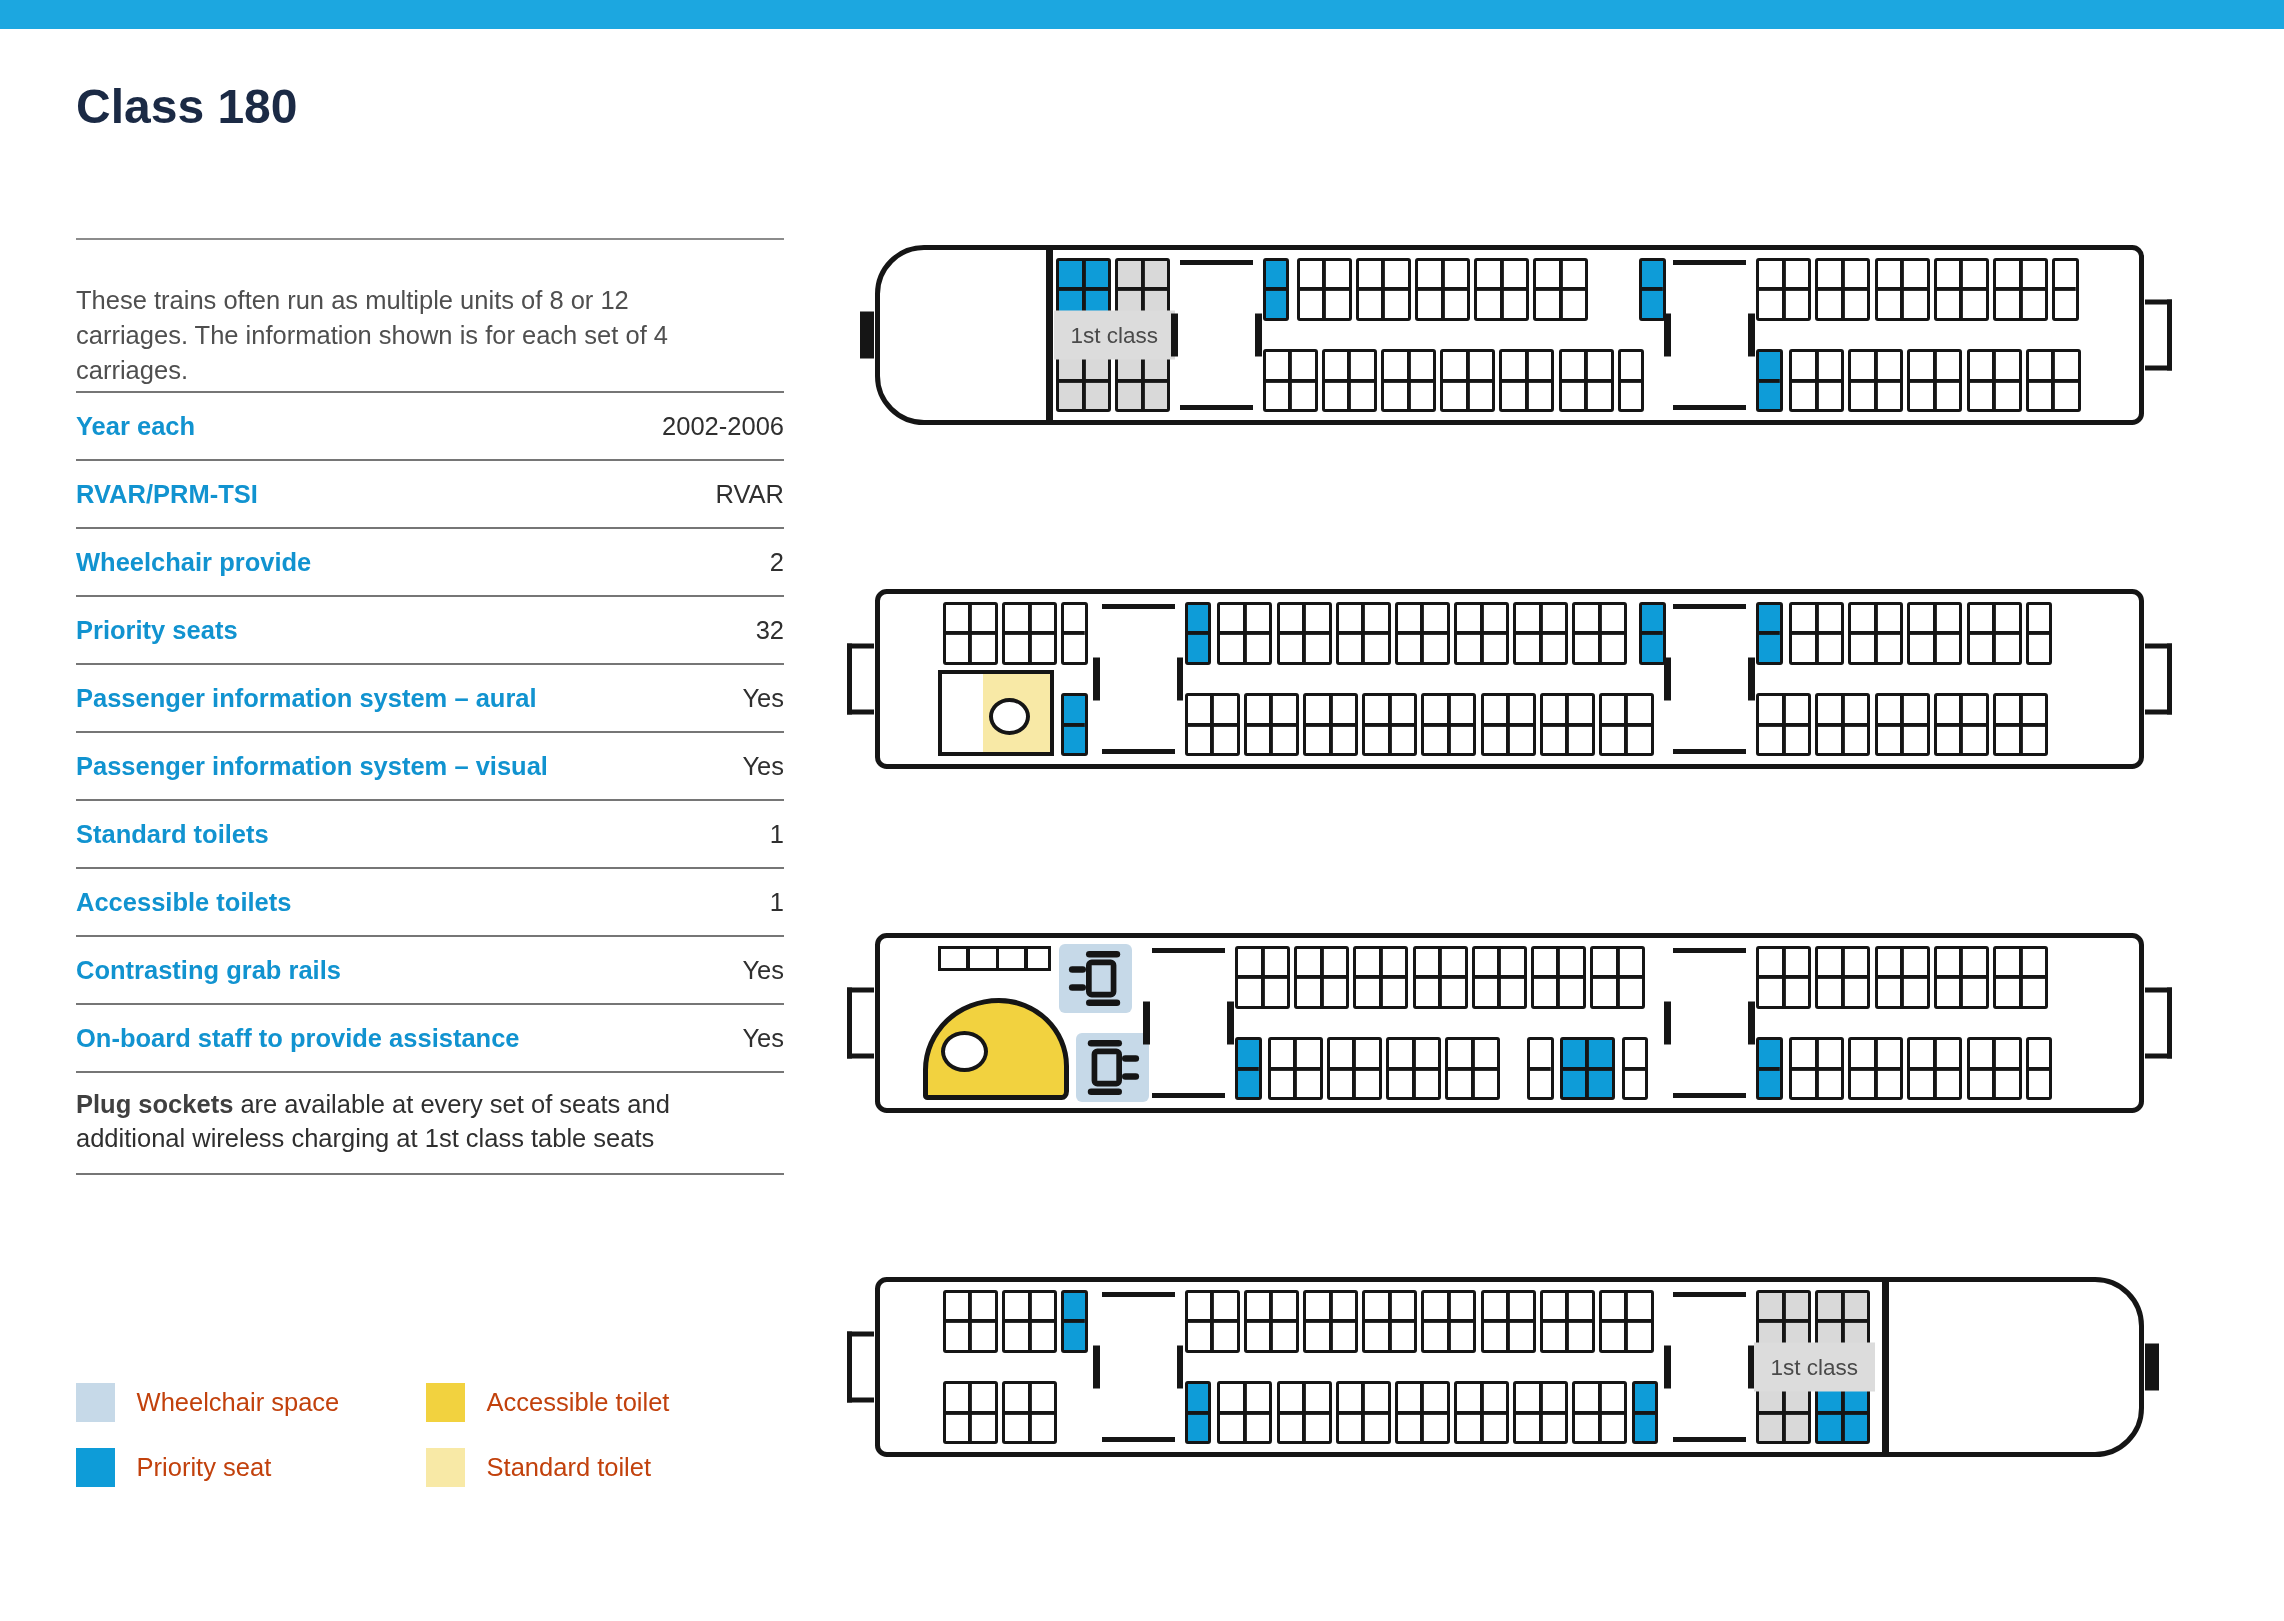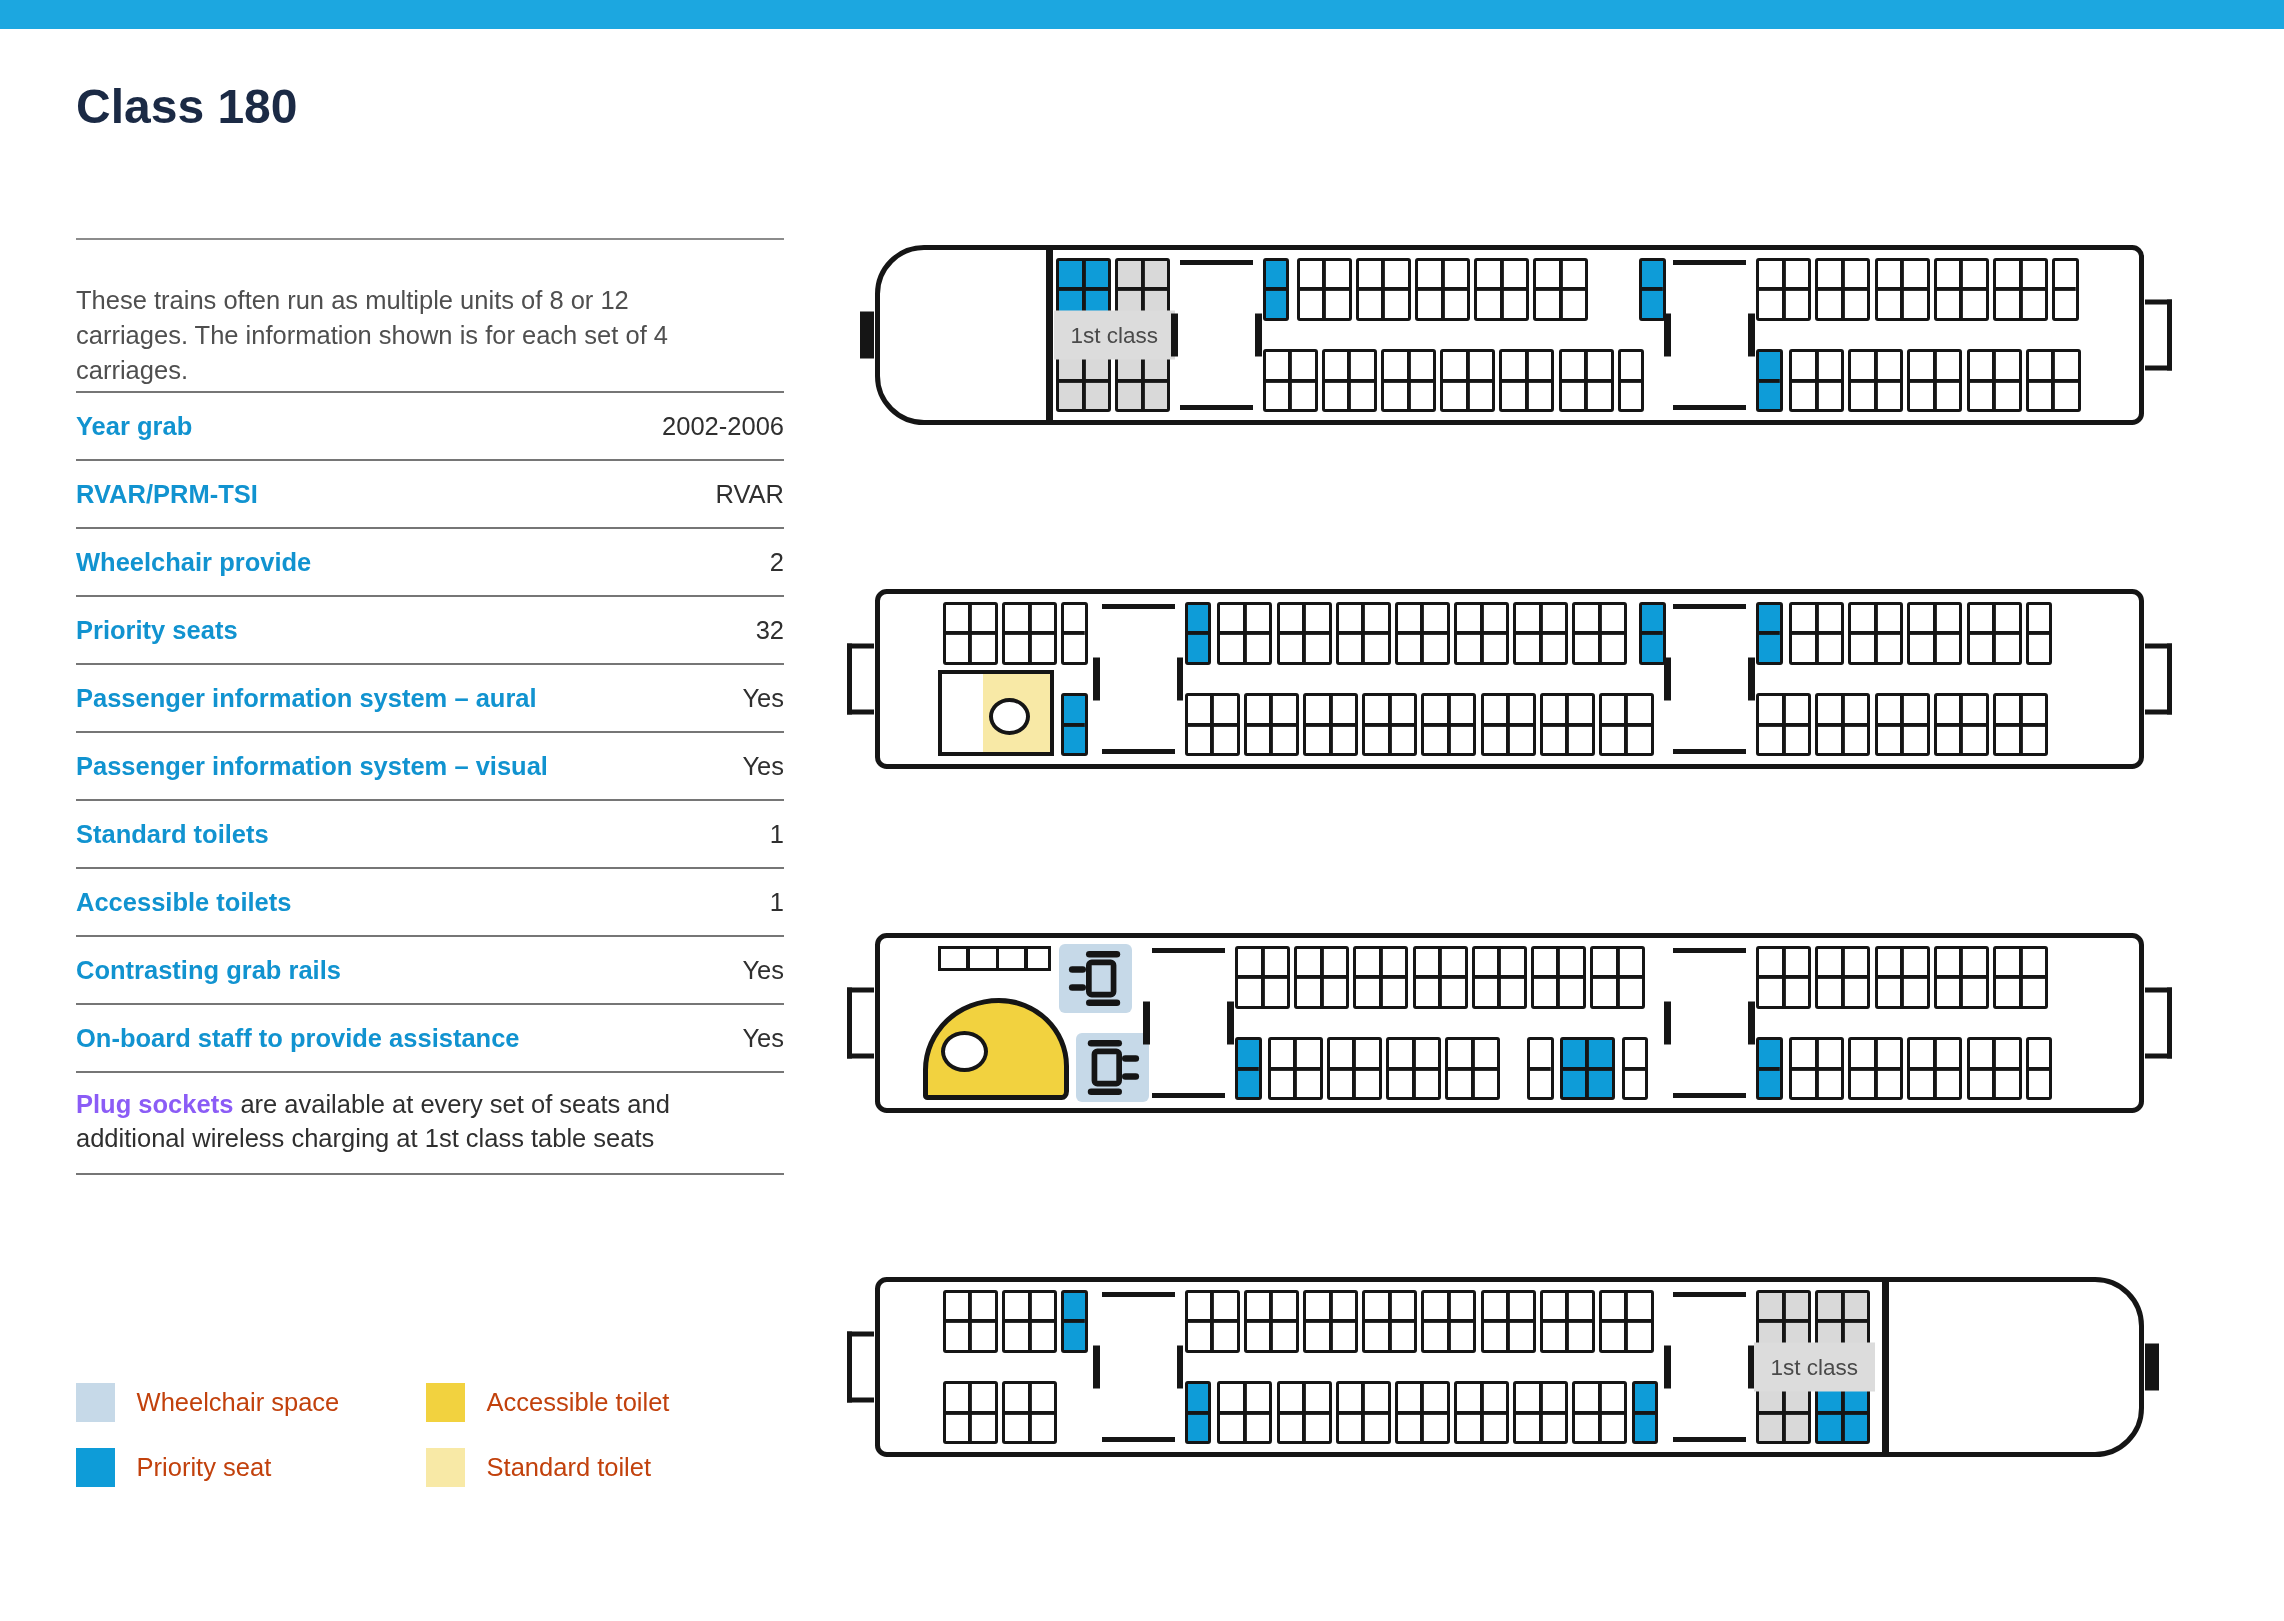--- a/index.html
+++ b/index.html
@@ -12,21 +12,21 @@
   .rule{position:absolute;left:76px;top:238px;width:708px;border-top:2px solid #8C8C8C;}
   .intro{position:absolute;left:76px;top:257px;width:627px;font-size:25.5px;color:#4F4F4F;line-height:1.38;}
 
   .spec{position:absolute;left:76px;top:391px;width:708px;}
   .spec-row{display:flex;justify-content:space-between;align-items:center;height:66px;
             border-top:2px solid #767676;}
   .spec-label{font-size:25.5px;font-weight:bold;color:#1193D0;white-space:nowrap;}
   .spec-value{font-size:25.5px;color:#2F2F2F;white-space:nowrap;}
   .note{border-top:2px solid #767676;border-bottom:2px solid #767676;
         padding:13.7px 0 17.6px 0;font-size:25.5px;color:#2F2F2F;line-height:1.35;}
-  .note-lead{color:#8b5cf6;font-weight:bold;}
+  .note-lead{color:#404040;font-weight:bold;}
 
   .legend{position:absolute;left:76px;top:1370px;display:grid;
           grid-template-columns:350px 350px;grid-auto-rows:65px;}
   .legend-item{display:flex;align-items:center;}
   .legend-swatch{width:39px;height:39px;margin-right:21.6px;flex:0 0 auto;}
   .legend-label{font-size:25.5px;color:#c2410c;}
 
   
   .car{position:absolute;left:875px;width:1259px;height:170px;background:#fff;
        border:5.9px solid #151515;border-radius:11.8px;}
@@ -81,21 +81,21 @@
   <div class="title-block">
     <div class="title-line1">Class 180</div>
   </div>
 
   <div class="rule"></div>
 
   <p class="intro">These trains often run as multiple units of 8 or 12 carriages. The information shown is for each set of 4 carriages.</p>
 
   <div class="spec" id="spec-table">
       <div class="spec-row">
-        <div class="spec-label">Year grab</div>
+        <div class="spec-label">Year each</div>
         <div class="spec-value">2002-2006</div>
       </div>
       <div class="spec-row">
         <div class="spec-label">RVAR/PRM-TSI</div>
         <div class="spec-value">RVAR</div>
       </div>
       <div class="spec-row">
         <div class="spec-label">Wheelchair provide</div>
         <div class="spec-value">2</div>
       </div>

